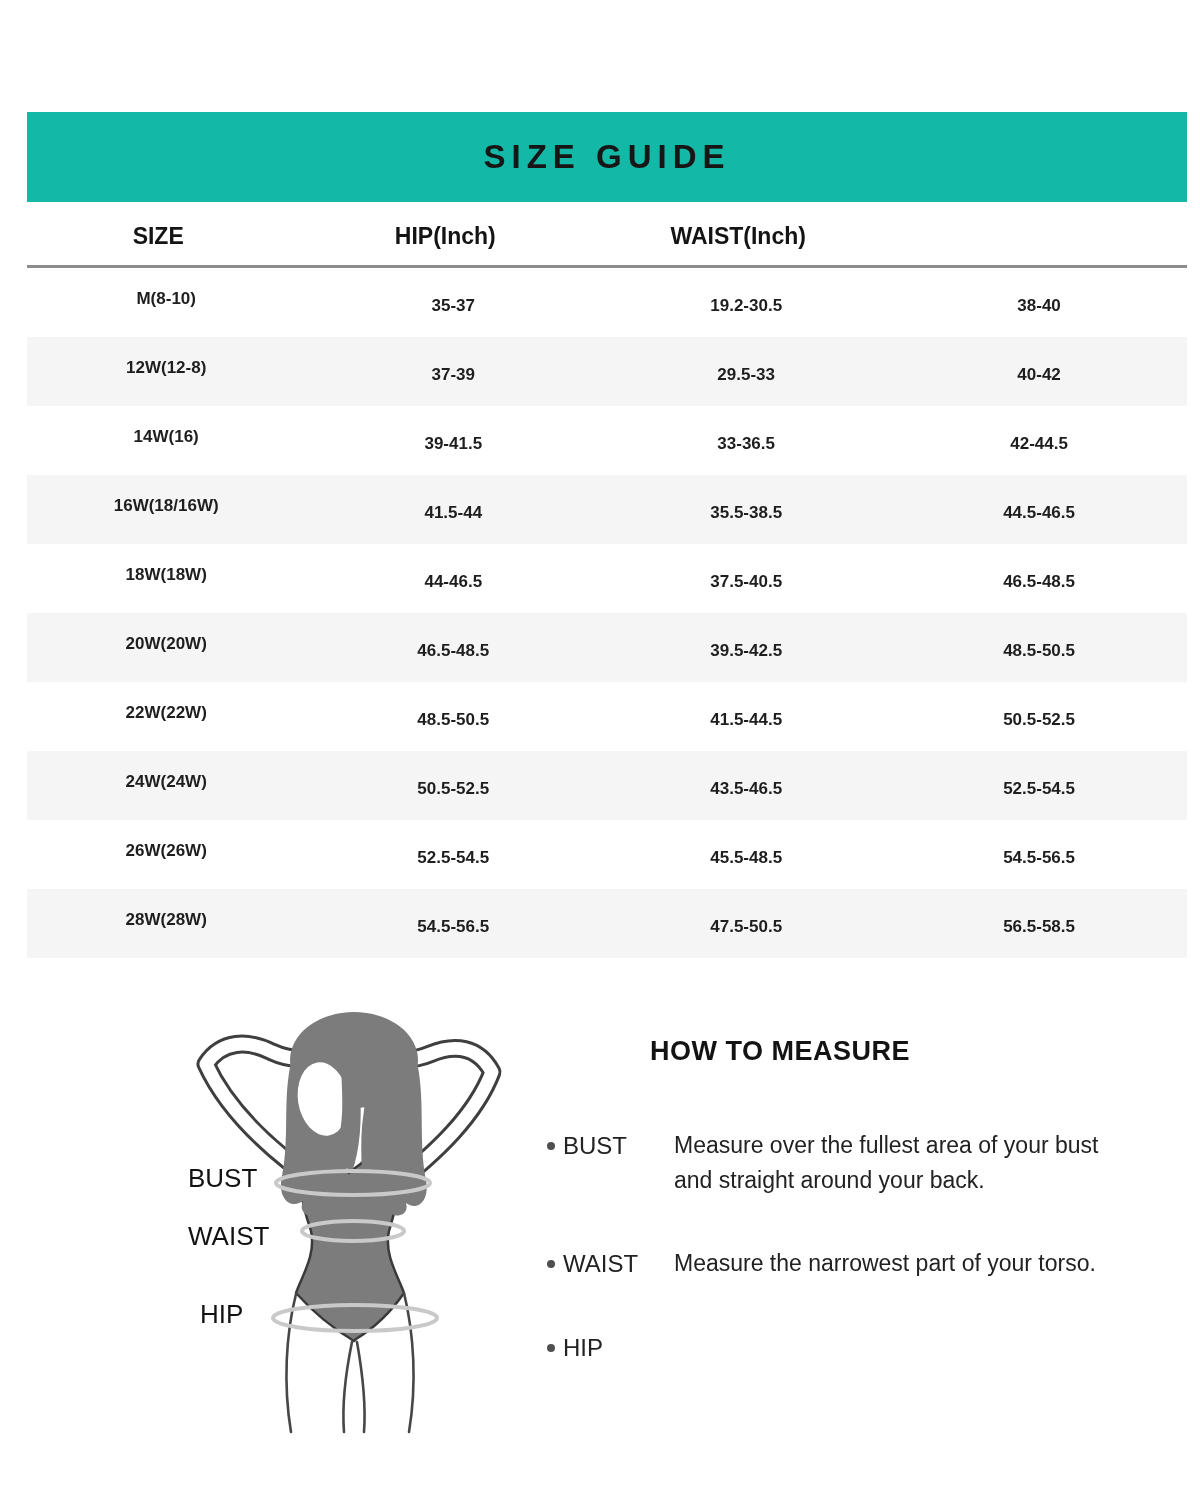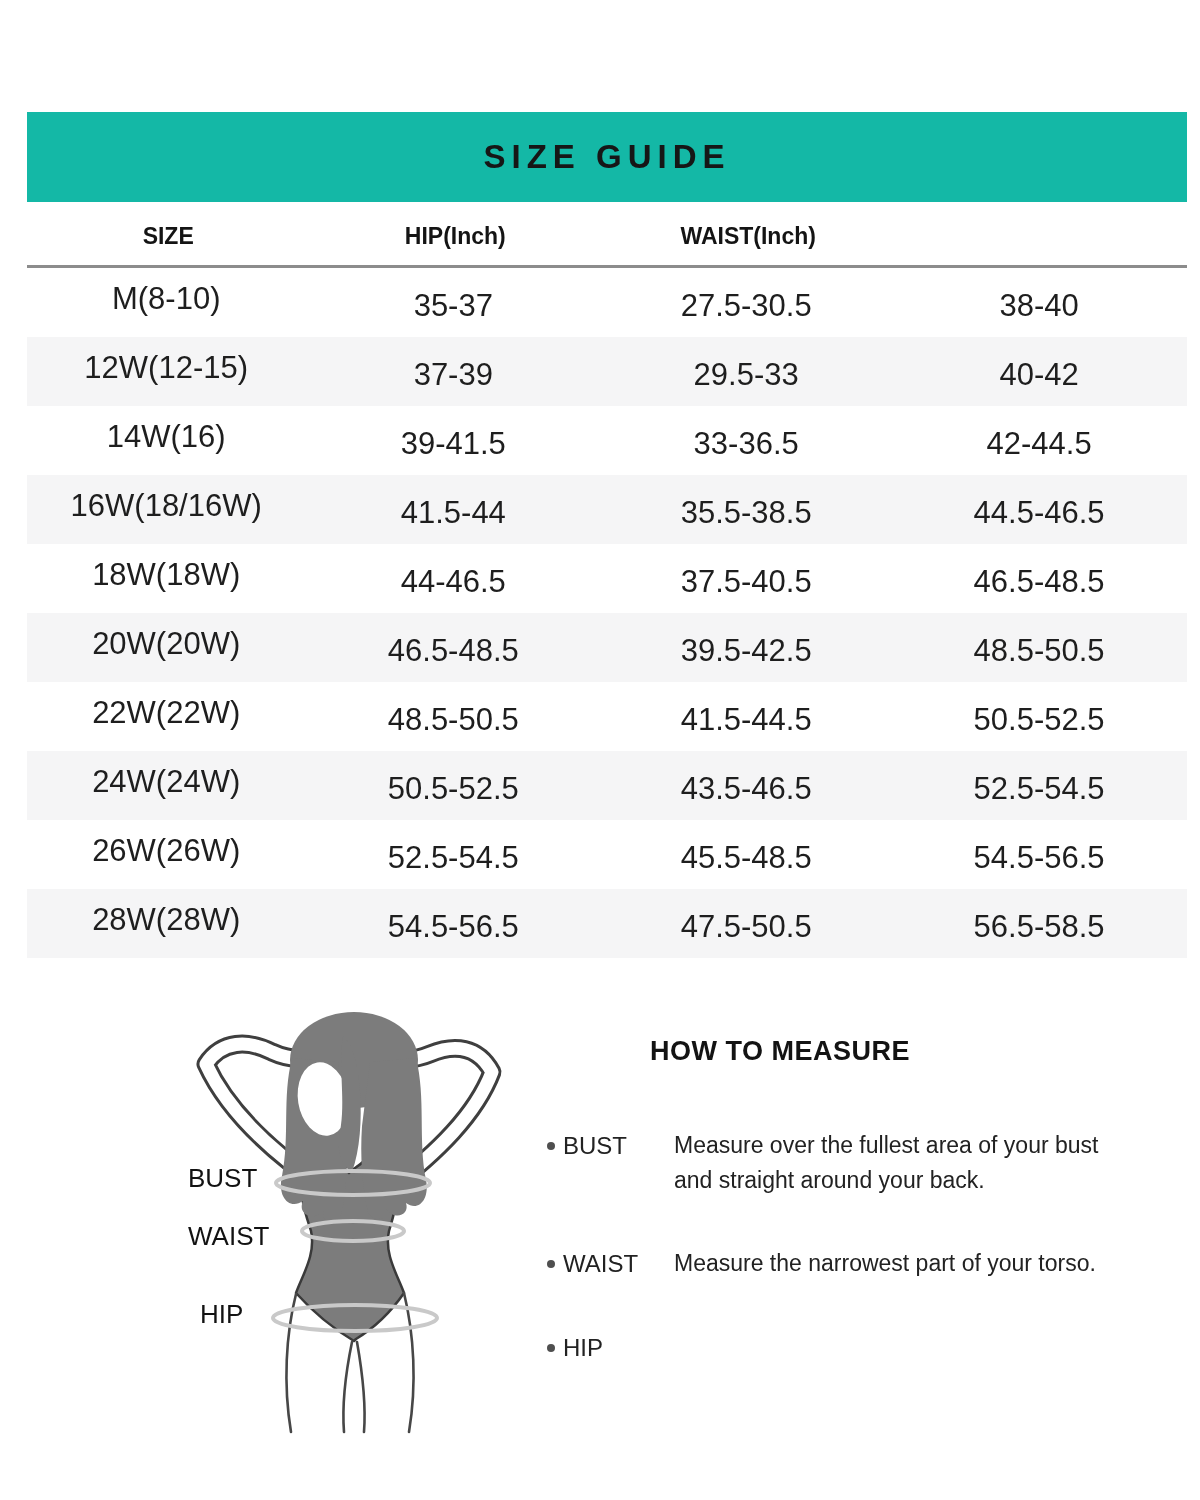--- a/index.html
+++ b/index.html
@@ -16,42 +16,42 @@
     position:absolute;left:27px;top:112px;width:1160px;height:90px;
     background:#14b8a6;
     display:flex;align-items:center;justify-content:center;
   }
   .title-band h1{
     margin:0;font-size:33px;font-weight:600;letter-spacing:6px;
     color:#161616;
   }
   
   .col-headers{
-    position:absolute;left:29px;top:202px;width:1160px;height:63px;
+    position:absolute;left:19px;top:202px;width:1160px;height:63px;
     display:flex;
   }
   .col-headers .th{
     display:flex;align-items:center;justify-content:center;
     padding-top:6px;
     font-size:23px;font-weight:700;color:#141414;
   }
   .c1{width:24%;}.c2{width:25.5%;}.c3{width:25%;}.c4{width:25.5%;}
   .header-rule{
     position:absolute;left:27px;top:265px;width:1160px;height:3px;
     background:#8c8c8c;
   }
   
   .size-table{
     position:absolute;left:27px;top:268px;width:1160px;
   }
   .trow{display:flex;height:69px;background:#ffffff;}
   .trow.alt{background:#f5f5f6;}
   .trow .cell{
     display:flex;align-items:center;justify-content:center;
-    font-size:31px;font-weight:400;color:#1e1e1e;
+    font-size:17px;font-weight:700;color:#1e1e1e;
   }
   .trow .cell.size{transform:translateY(-4px);}
   .trow .cell.val{transform:translateY(3px);}
   
   .figure-wrap{position:absolute;left:170px;top:1000px;width:400px;height:445px;}
   .figure-label{
     position:absolute;font-size:26px;color:#121212;font-weight:400;
   }
   .label-bust{left:188px;top:1163px;}
   .label-waist{left:188px;top:1221px;}
@@ -96,25 +96,25 @@
     <div class="th c1">SIZE</div>
     <div class="th c4">HIP(Inch)</div>
     <div class="th c3">WAIST(Inch)</div>
   </div>
   <div class="header-rule"></div>
 
   <div class="size-table">
     <div class="trow">
       <div class="cell size c1">M(8-10)</div>
       <div class="cell val c2">35-37</div>
-      <div class="cell val c3">27.5-30.5</div>
+      <div class="cell val c3">19.2-30.5</div>
       <div class="cell val c4">38-40</div>
     </div>
     <div class="trow alt">
-      <div class="cell size c1">12W(12-15)</div>
+      <div class="cell size c1">12W(12-8)</div>
       <div class="cell val c2">37-39</div>
       <div class="cell val c3">29.5-33</div>
       <div class="cell val c4">40-42</div>
     </div>
     <div class="trow">
       <div class="cell size c1">14W(16)</div>
       <div class="cell val c2">39-41.5</div>
       <div class="cell val c3">33-36.5</div>
       <div class="cell val c4">42-44.5</div>
     </div>

